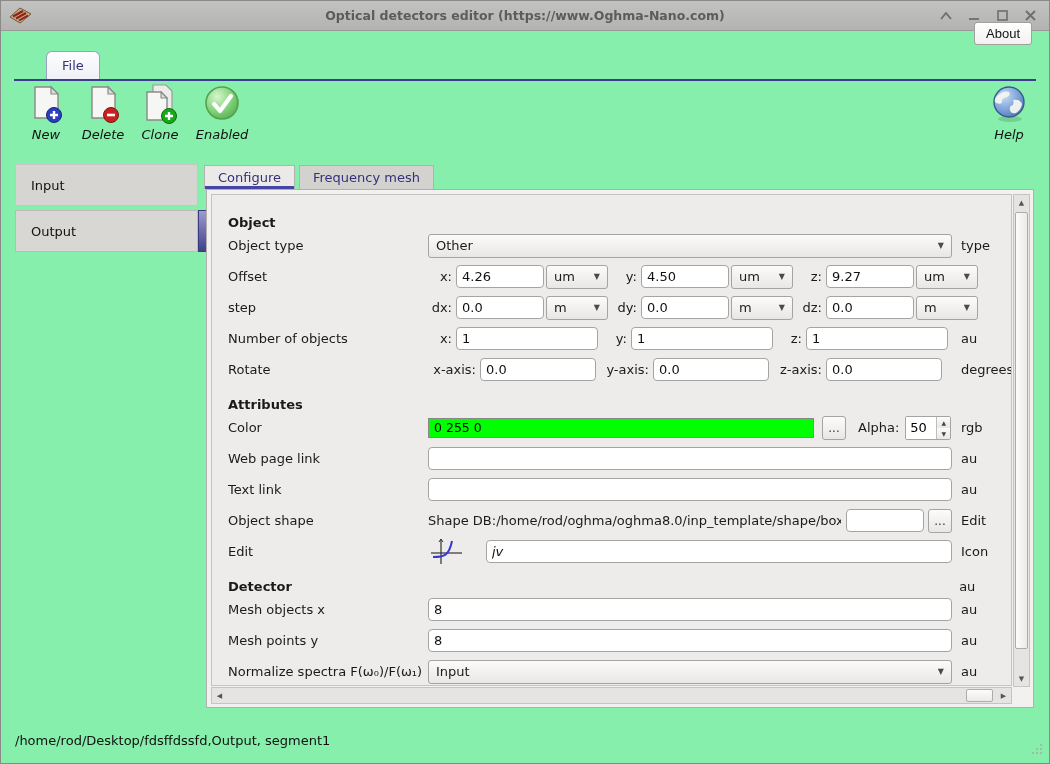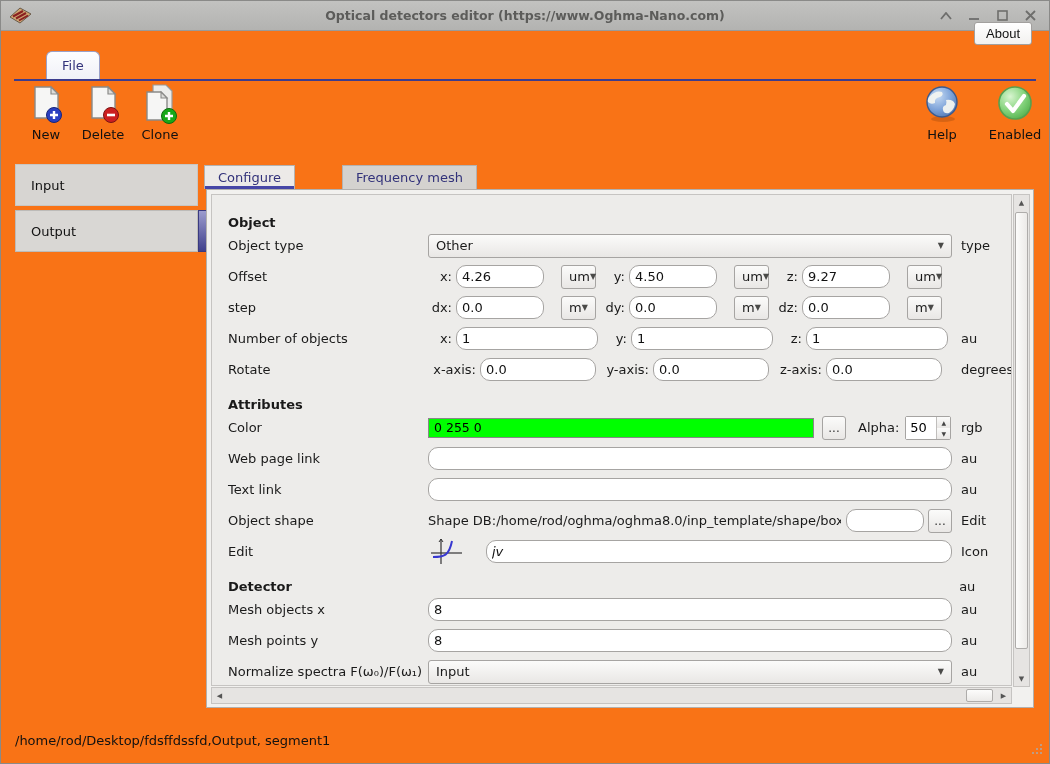--- a/index.html
+++ b/index.html
@@ -1,18 +1,18 @@
 <!DOCTYPE html>
 <html><head>
 <meta charset="utf-8">
 <style>
   * { margin:0; padding:0; box-sizing:border-box; }
   html,body { width:1050px; height:764px; }
   body { font-family:"DejaVu Sans", sans-serif; font-size:13px; color:#1a1a1a; background:#d8d8d6; }
-  .window { position:absolute; left:0; top:0; width:1050px; height:764px; background:#f97316; border:1px solid #8a8a88; }
+  .window { position:absolute; left:0; top:0; width:1050px; height:764px; background:#86efac; border:1px solid #8a8a88; }
 
   
   .titlebar { position:absolute; left:0; top:0; width:100%; height:30px;
     background:linear-gradient(#c2c2c0,#b3b3b1); border-bottom:1px solid #9a9a98;
     display:flex; align-items:center; }
   .win-icon { margin-left:6px; width:26px; height:22px; }
   .title-text { position:absolute; left:0; right:0; text-align:center; font-size:12.5px; font-weight:bold; color:#5c5c5a; }
   .win-controls { margin-left:auto; display:flex; align-items:center; gap:10px; padding-right:10px; z-index:2; }
   .win-btn { width:18px; height:18px; display:flex; align-items:center; justify-content:center; cursor:default; }
 
@@ -24,33 +24,33 @@
   .ribbon-line { position:absolute; left:13px; right:13px; bottom:0; height:2px; background:#3c3c8e; }
   .about-btn { position:absolute; right:17px; top:21px; height:23px; padding:0 11px;
     background:linear-gradient(#ffffff,#f2f1ef); border:1px solid #a2a09e; border-radius:3px;
     display:flex; align-items:center; font-size:13px; color:#111; }
 
   
   .toolbar { position:absolute; left:0; top:82px; width:100%; height:74px; display:flex; align-items:flex-start; padding-left:17px; }
   .tool-item { width:56px; display:flex; flex-direction:column; align-items:center; margin-right:1px; }
   .tool-item.wider { width:66px; }
   .tool-icon { width:40px; height:42px; display:flex; align-items:center; justify-content:center; }
-  .tool-label { font-size:13px; margin-top:2px; color:#111; }
+  .tool-label { font-size:13px; margin-top:2px; color:#111;font-style:italic; }
   .tool-help { margin-left:auto; margin-right:12px; }
 
   
   .sidebar { position:absolute; left:14px; top:163px; width:183px; }
   .side-item { position:relative; height:42px; margin-bottom:4px; background:#d7d5d2;
     border:1px solid #c8c6c3; display:flex; align-items:center; padding-left:15px; font-size:13px; color:#111; }
   .side-item.selected { background:#d9d7d4; border-color:#bdbbb8; }
   .side-strip { position:absolute; right:-13px; top:-1px; width:12px; height:42px;
     background:linear-gradient(#9c9cce,#40408c); border:1px solid #3a3a80; }
 
   
-  .main-tabs { position:absolute; left:203px; top:164px; display:flex;gap:43px; }
+  .main-tabs { position:absolute; left:203px; top:164px; display:flex; }
   .mtab { height:24px; padding:0 13px; display:flex; align-items:center; font-size:13px; color:#32327a;
     background:#d4d2cf; border:1px solid #b4b2b0; border-bottom:none; margin-right:4px; position:relative; }
   .mtab.active { background:#eceae8; }
   .mtab.active::after { content:""; position:absolute; left:0; right:0; bottom:0; height:3px; background:#4646a6; }
 
   
   .content-frame { position:absolute; left:205px; top:188px; width:828px; height:519px;
     background:#f2f1ef; border:1px solid #b2b0ae; }
   .scrollarea { position:absolute; left:4px; top:4px; right:21px; bottom:21px;
     background:#edecea; border:1px solid #c6c4c2; overflow:hidden; padding-top:8px; }
@@ -70,27 +70,27 @@
     background:linear-gradient(#fcfcfb,#eceae8); border:1px solid #aeacaa; border-radius:2px; }
 
   
   .sectrow { height:27px; display:flex; align-items:flex-end; padding-left:16px; }
   .shead { font-weight:bold; font-size:13px; width:724px; }
   .row { height:31px; display:flex; align-items:center; padding-left:16px; }
   .flabel { width:200px; flex:none; font-size:13px; }
   .controls { width:524px; flex:none; display:flex; align-items:center; }
   .unit { margin-left:9px; width:52px; font-size:13px; overflow:hidden; white-space:nowrap; }
 
-  .tinput { height:23px; border:1px solid #a6a4a2; border-radius:10px; background:#fff;
+  .tinput { height:23px; border:1px solid #a6a4a2; border-radius:4px; background:#fff;
     font:13px "DejaVu Sans", sans-serif; padding:0 5px; color:#111; outline:none; }
   .wide { width:524px; }
   .combo { height:24px; border:1px solid #a6a4a2; border-radius:3px;
     background:linear-gradient(#fbfbfa,#e9e7e5); display:flex; align-items:center; padding:0 7px; font-size:13px; }
   .combo-wide { width:524px; }
-  .combo-sm { width:35px; margin-left:17px; }
+  .combo-sm { width:62px; margin-left:2px; }
   .carrow { margin-left:auto; font-size:8px; color:#4a4a48; }
   .pre { text-align:right; margin-right:4px; font-size:13px; flex:none; }
   .pre-sm { width:24px; }
   .pre-ax { width:48px; }
   .in-coord { width:88px; }
   .in-num { width:142px; }
   .in-rot { width:116px; }
   .group { display:flex; align-items:center; margin-right:5px; }
 
   .swatch { width:386px; height:20px; border:1px solid #888; display:flex; align-items:center;
@@ -187,54 +187,54 @@
         <svg width="38" height="40" viewBox="0 0 38 40">
           <path d="M12 1 h13 l6 6 v20 h-19 z" fill="#ececea" stroke="#9a9a98" stroke-width="1.2"></path>
           <path d="M6 8 h14 l6 6 v22 h-20 z" fill="#f6f6f5" stroke="#8a8a88" stroke-width="1.4"></path>
           <path d="M20 8 l6 6 h-6 z" fill="#dcdcda" stroke="#8a8a88" stroke-width="1.1"></path>
           <circle cx="28" cy="32" r="7.5" fill="#18a818" stroke="#0e6a0e" stroke-width="1"></circle>
           <path d="M28 28 v8 M24 32 h8" stroke="#fff" stroke-width="2.4"></path>
         </svg>
       </div>
       <div class="tool-label">Clone</div>
     </div>
+    <div class="tool-item wider">
+      <div class="tool-icon">
+        <svg width="40" height="40" viewBox="0 0 40 40">
+          <defs>
+            <radialGradient id="grn" cx="35%" cy="30%" r="80%">
+              <stop offset="0%" stop-color="#d8f5d0"></stop>
+                <stop offset="55%" stop-color="#86d47e"></stop>
+                <stop offset="100%" stop-color="#4fae4a"></stop>
+            </radialGradient>
+          </defs>
+          <circle cx="20" cy="19" r="16" fill="url(#grn)" stroke="#57a050" stroke-width="1.6"></circle>
+          <path d="M12 20 l6 7 l11 -15" fill="none" stroke="#fff" stroke-width="4.2" stroke-linecap="round" stroke-linejoin="round"></path>
+        </svg>
+      </div>
+      <div class="tool-label">Enabled</div>
+    </div>
     <div class="tool-item tool-help">
       <div class="tool-icon">
         <svg width="40" height="40" viewBox="0 0 40 40">
           <defs>
             <radialGradient id="glb" cx="35%" cy="30%" r="85%">
               <stop offset="0%" stop-color="#c8dcf4"></stop>
                 <stop offset="55%" stop-color="#7ca2d8"></stop>
                 <stop offset="100%" stop-color="#4a6faa"></stop>
             </radialGradient>
           </defs>
           <ellipse cx="21" cy="35" rx="12" ry="3" fill="#00000022"></ellipse>
           <circle cx="20" cy="18" r="15" fill="url(#glb)" stroke="#3a5a8e" stroke-width="1.4"></circle>
           <path d="M8 12 q6 -6 12 -4 q2 3 -2 5 q-6 1 -5 6 q-4 2 -7 -1 q-1 -3 2 -6z" fill="#f2f4f0" opacity="0.95"></path>
           <path d="M24 16 q7 -1 9 4 q-1 6 -6 9 q-5 1 -6 -3 q-1 -4 3 -5 q1 -3 0 -5z" fill="#f2f4f0" opacity="0.95"></path>
         </svg>
       </div>
       <div class="tool-label">Help</div>
     </div>
-    <div class="tool-item wider">
-      <div class="tool-icon">
-        <svg width="40" height="40" viewBox="0 0 40 40">
-          <defs>
-            <radialGradient id="grn" cx="35%" cy="30%" r="80%">
-              <stop offset="0%" stop-color="#d8f5d0"></stop>
-                <stop offset="55%" stop-color="#86d47e"></stop>
-                <stop offset="100%" stop-color="#4fae4a"></stop>
-            </radialGradient>
-          </defs>
-          <circle cx="20" cy="19" r="16" fill="url(#grn)" stroke="#57a050" stroke-width="1.6"></circle>
-          <path d="M12 20 l6 7 l11 -15" fill="none" stroke="#fff" stroke-width="4.2" stroke-linecap="round" stroke-linejoin="round"></path>
-        </svg>
-      </div>
-      <div class="tool-label">Enabled</div>
-    </div>
   </div>
 
   <div class="sidebar">
     <div class="side-item">
       <span>Input</span>
     </div>
     <div class="side-item selected">
       <span>Output</span>
       <div class="side-strip"></div>
     </div>

